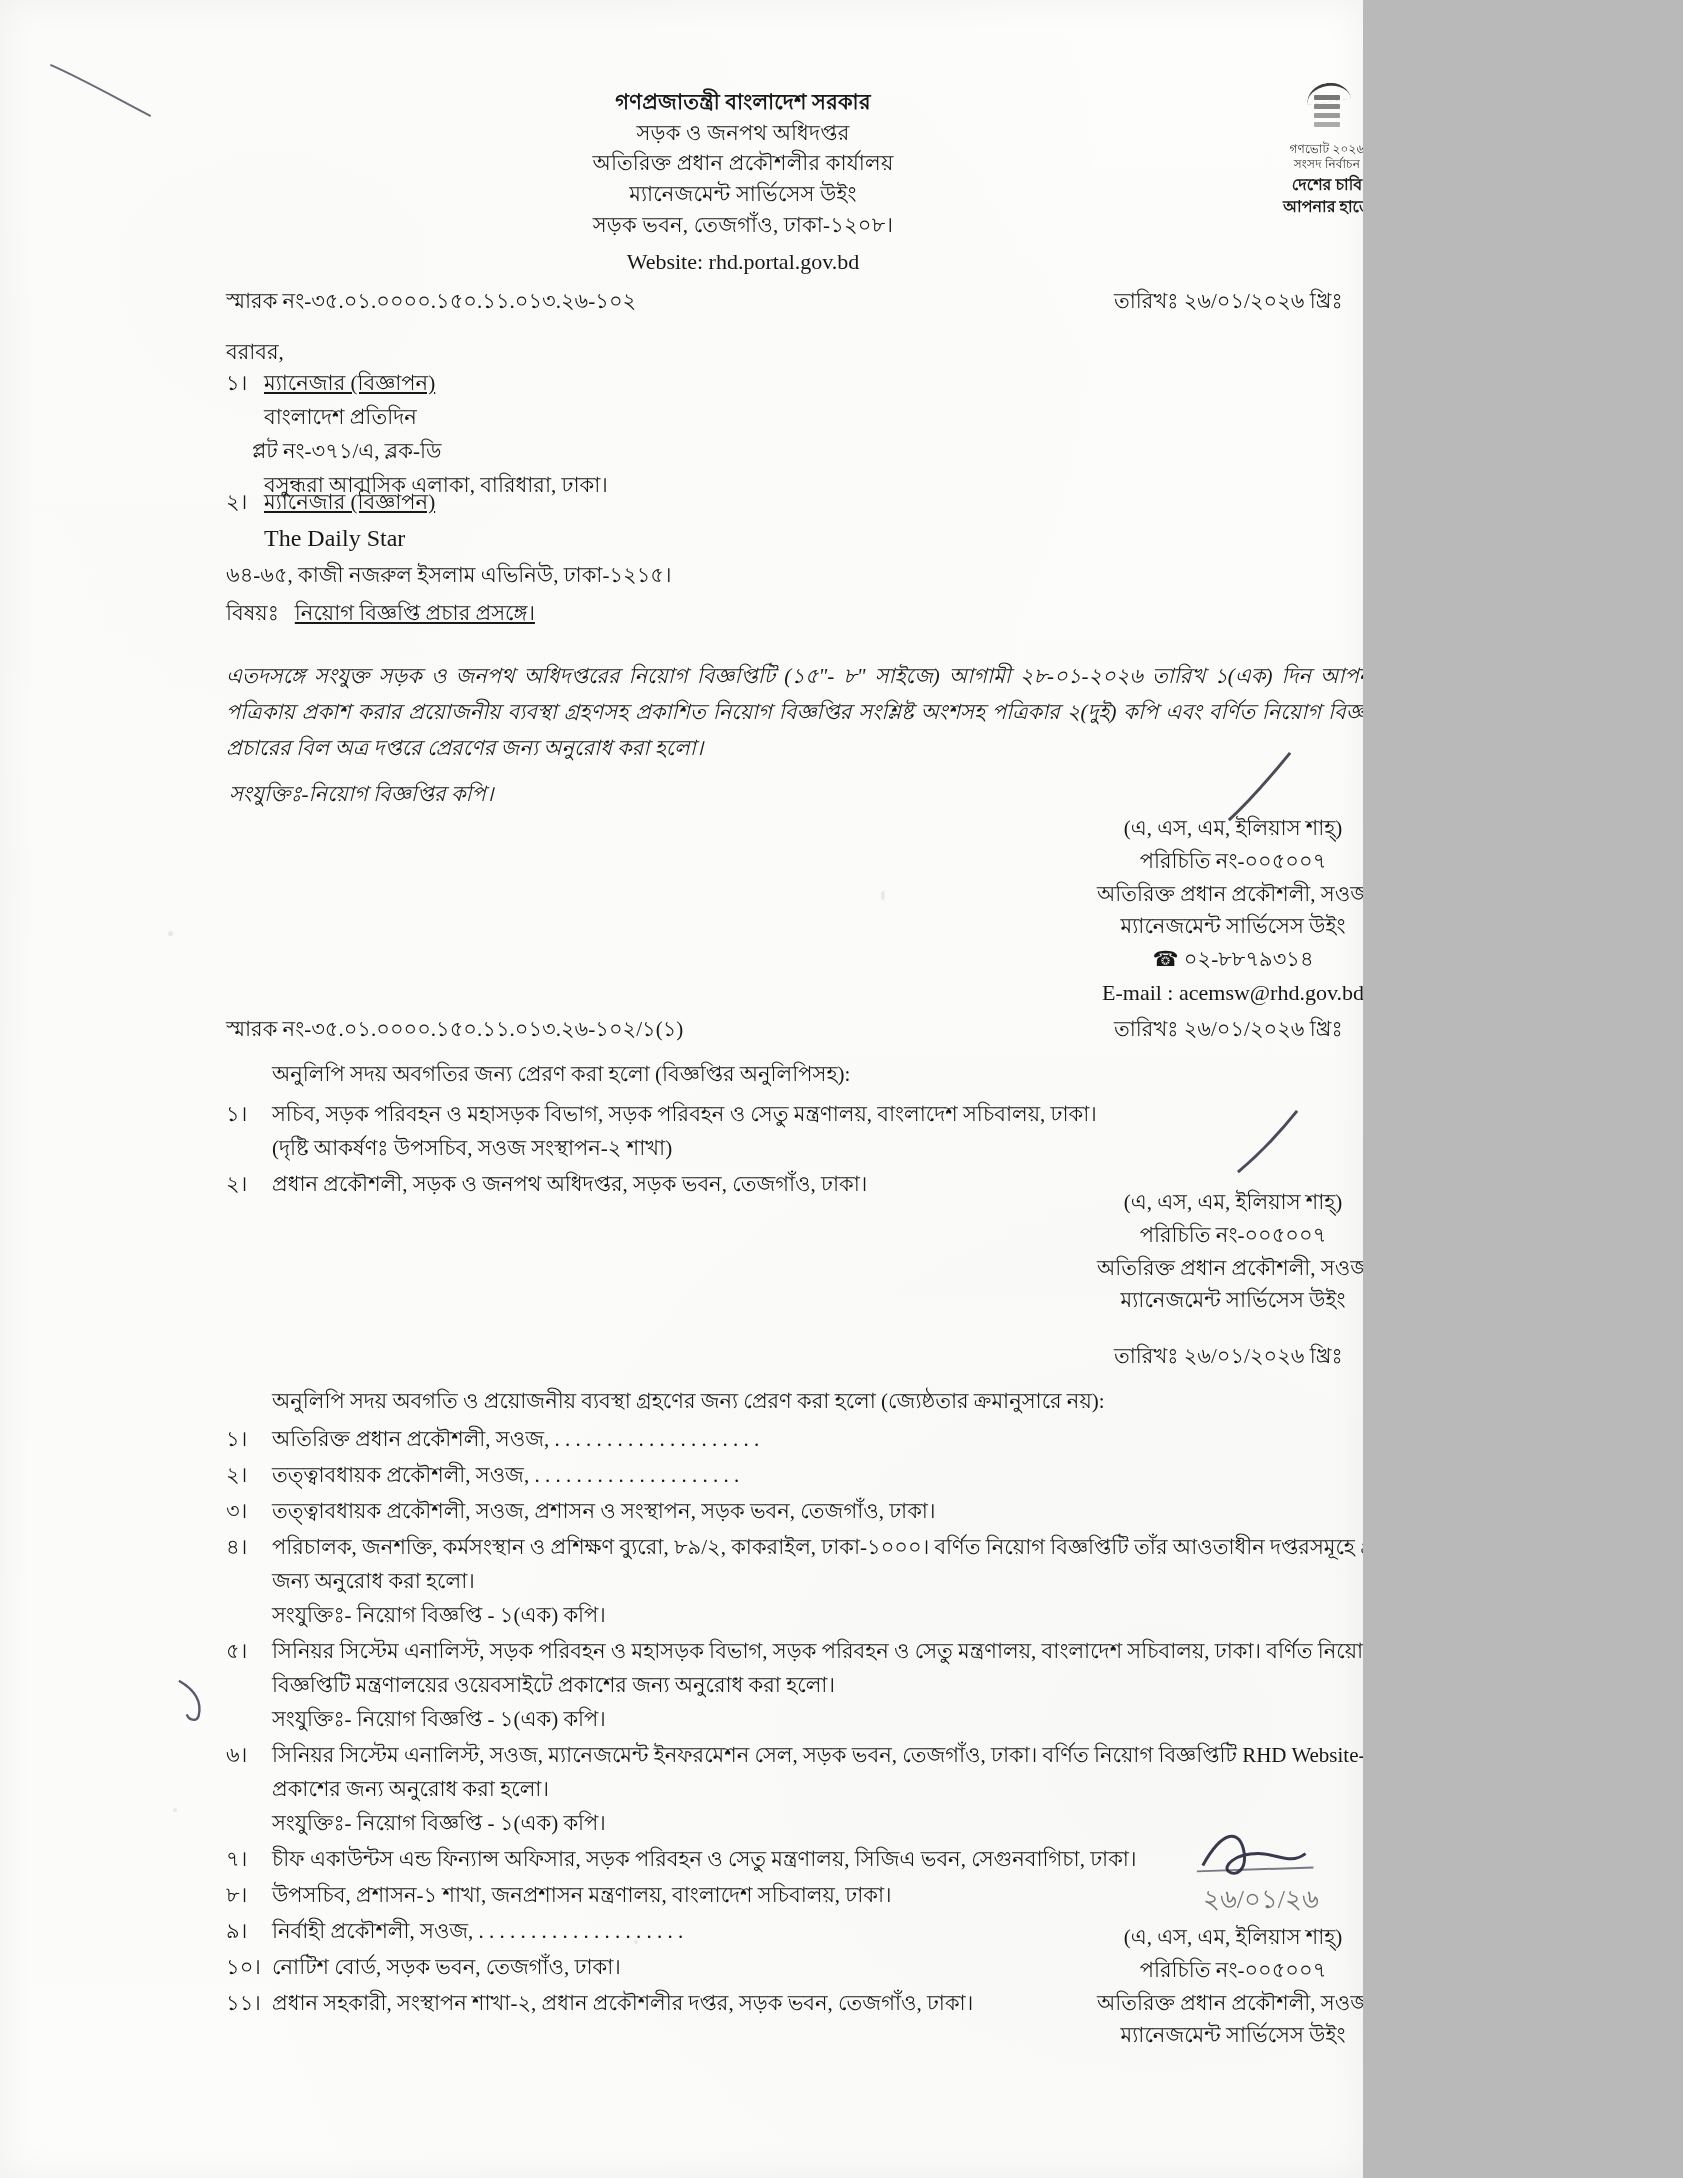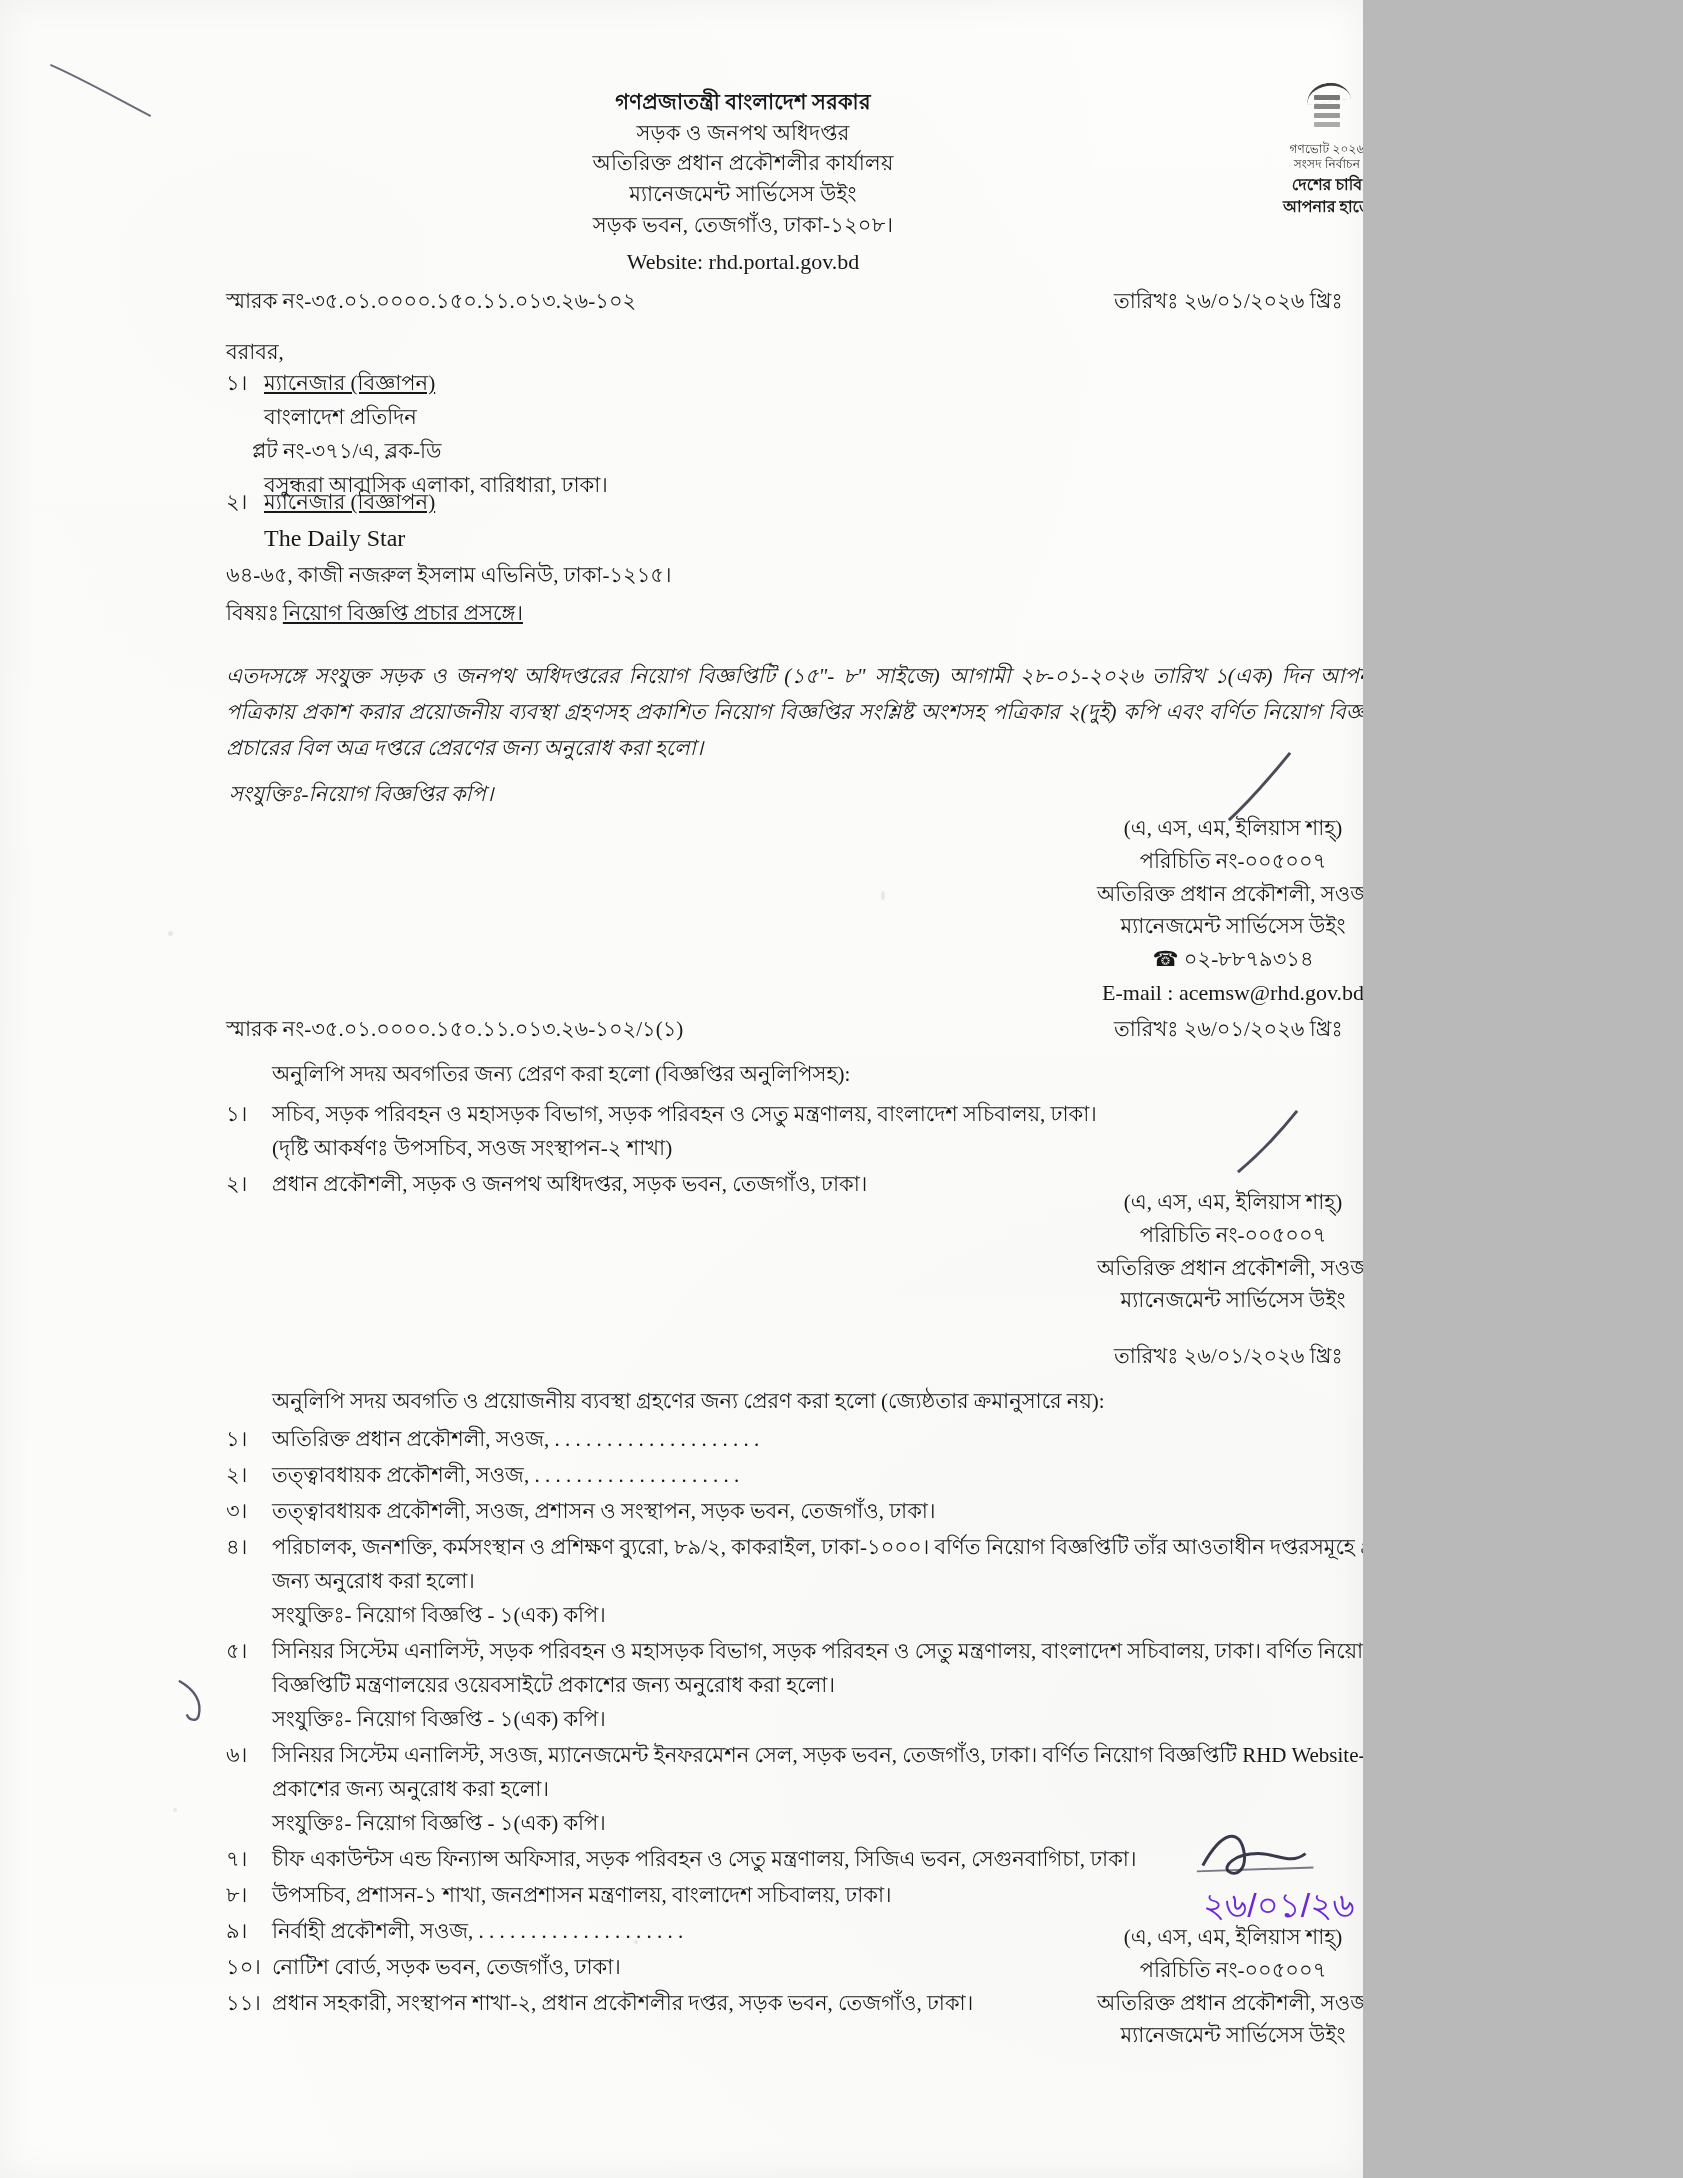--- a/index.html
+++ b/index.html
@@ -155,23 +155,23 @@
   }
   .corner-line {
     position: absolute;
     left: 48px;
     top: 61px;
     width: 109px;
     height: 59px;
   }
   .handwrite {
     position: absolute;
-    font-family: Liberation Sans, sans-serif;
-    color: #6d28d9;
-    font-size: 34px;
+    font-family: Liberation Serif, serif;
+    color: #737373;
+    font-size: 26px;
   }
   .speck {
     position: absolute;
     background: #d8d8d4;
     border-radius: 50%;
     opacity: .55;
   }
 </style>
 </head>
 <body>
@@ -225,21 +225,21 @@
 
     <div class="block" style="left:226px; top:485px;">
       <div style="display:flex;">
         <div style="width:38px;">২।</div>
         <div class="bold ul">ম্যানেজার (বিজ্ঞাপন)</div>
       </div>
       <div style="margin-left:38px; font-family:'Liberation Serif',serif; font-size:24px;">The Daily Star</div>
       <div style="">৬৪-৬৫, কাজী নজরুল ইসলাম এভিনিউ, ঢাকা-১২১৫।</div>
     </div>
 
-    <div class="block" style="left:226px; top:596px; display:flex; gap:4px;">
+    <div class="block" style="left:226px; top:596px; display:flex; gap:16px;">
       <div class="bold">বিষয়ঃ</div>
       <div class="bold ul">নিয়োগ বিজ্ঞপ্তি প্রচার প্রসঙ্গে।</div>
     </div>
 
     <div class="para" style="left:226px; top:658px; width:1163px; text-indent:0;font-style:italic;">এতদসঙ্গে সংযুক্ত সড়ক ও জনপথ অধিদপ্তরের নিয়োগ বিজ্ঞপ্তিটি (১৫"- ৮" সাইজে) আগামী ২৮-০১-২০২৬ তারিখ ১(এক) দিন আপনার পত্রিকায় প্রকাশ করার প্রয়োজনীয় ব্যবস্থা গ্রহণসহ প্রকাশিত নিয়োগ বিজ্ঞপ্তির সংশ্লিষ্ট অংশসহ পত্রিকার ২(দুই) কপি এবং বর্ণিত নিয়োগ বিজ্ঞপ্তি প্রচারের বিল অত্র দপ্তরে প্রেরণের জন্য অনুরোধ করা হলো।</div>
 
     <div class="txt" style="left:229px; top:777px;font-style:italic;">সংযুক্তিঃ-নিয়োগ বিজ্ঞপ্তির কপি।</div>
 
     <svg class="stroke" style="left:1213px; top:747px; width:89px; height:79px;" viewBox="0 0 90 80">
       <path d="M78 6 C 60 28, 40 52, 16 74" stroke="#2c2c3c" stroke-width="3" fill="none" opacity=".85"></path>

